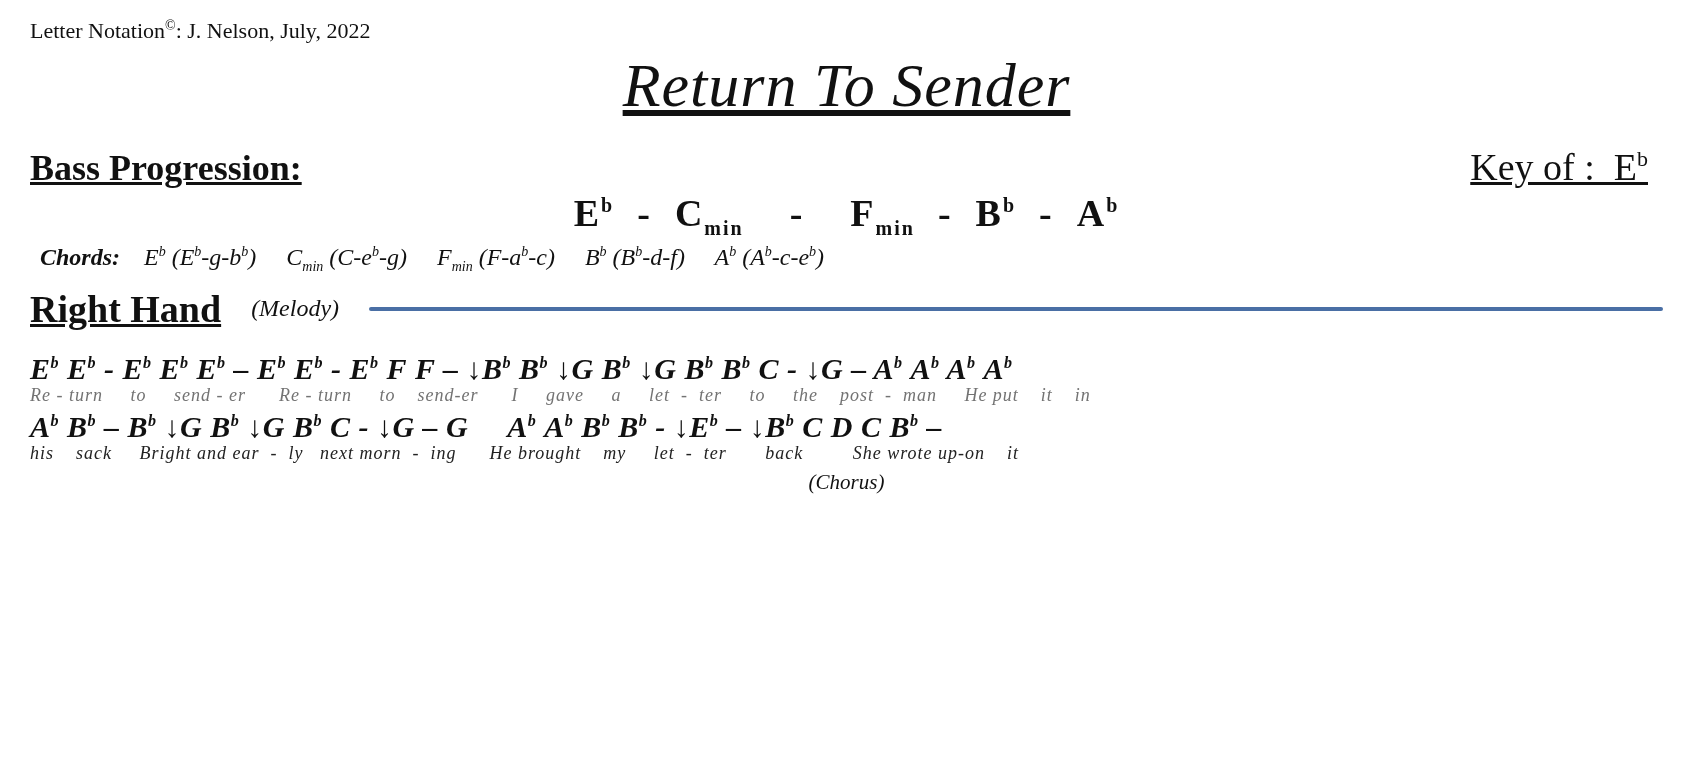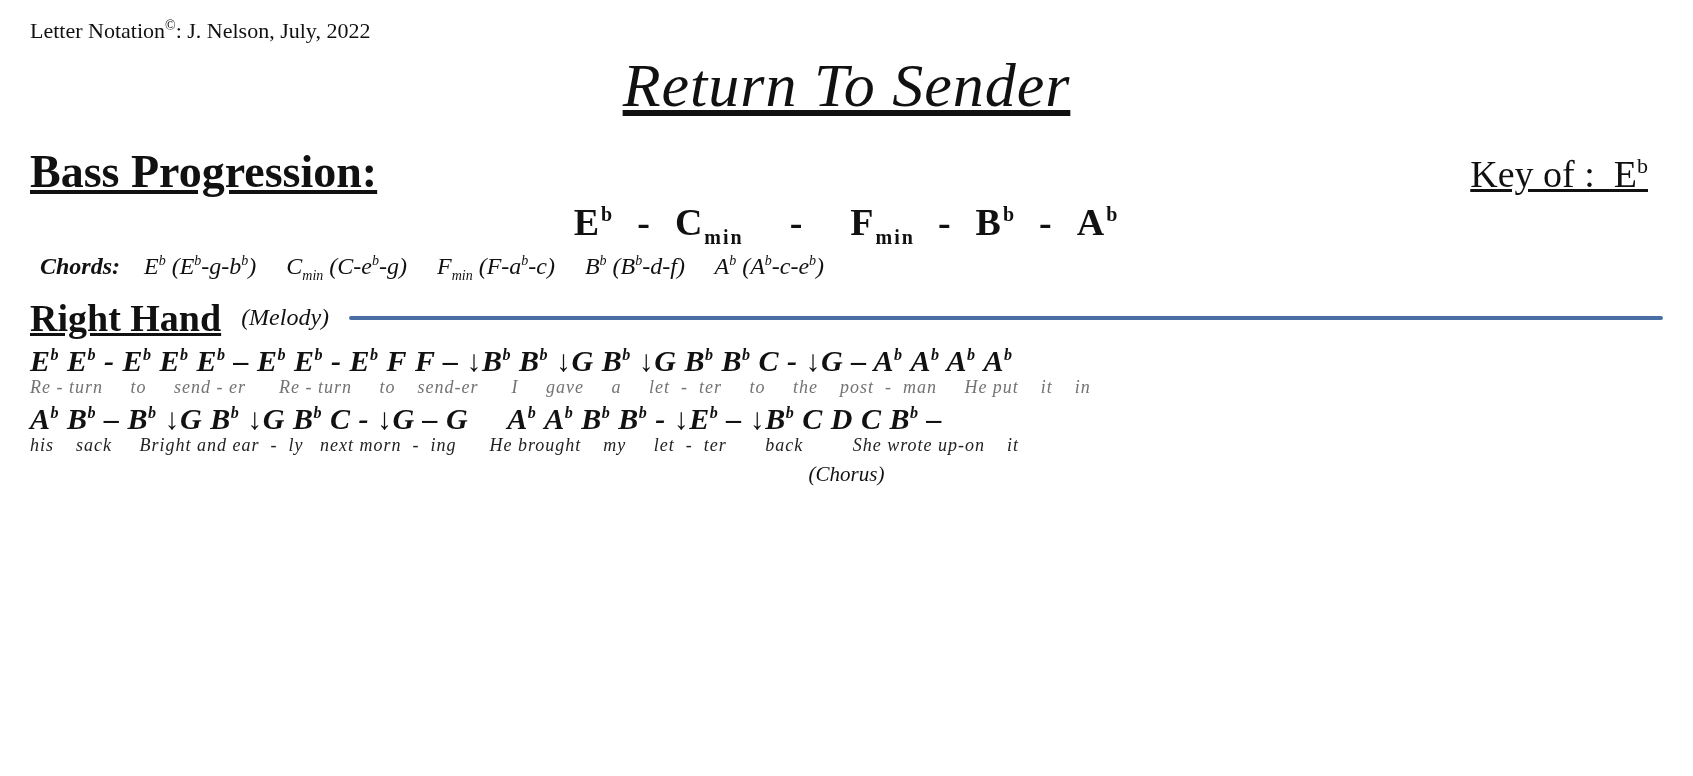--- a/index.html
+++ b/index.html
@@ -46,21 +46,21 @@
       letter-spacing: 1px;
     }
 
     .bass-key-row {
       display: flex;
       justify-content: space-between;
       align-items: baseline;
       margin-bottom: 2px;
     }
     .bass-label {
-      font-size: 46px;
+      font-size: 36px;
       font-weight: bold;
       text-decoration: underline;
     }
     .key-label {
       font-size: 38px;
       font-weight: normal;
       text-decoration: underline;
       margin-right: 15px;
     }
     .key-label sup {
@@ -88,22 +88,22 @@
       font-style: italic;
       margin-bottom: 12px;
       padding-left: 10px;
     }
     .chords-row sup { font-size: 14px; }
     .chords-row sub { font-size: 14px; }
 
     .right-hand-row {
       display: flex;
       align-items: center;
-      gap: 20px;
-      margin-bottom: 4px;
+      gap: 30px;
+      margin-bottom: 21px;
     }
     .right-hand-label {
       font-size: 38px;
       font-weight: bold;
       text-decoration: underline;
       white-space: nowrap;
     }
     .melody-label {
       font-size: 24px;
       font-style: italic;

